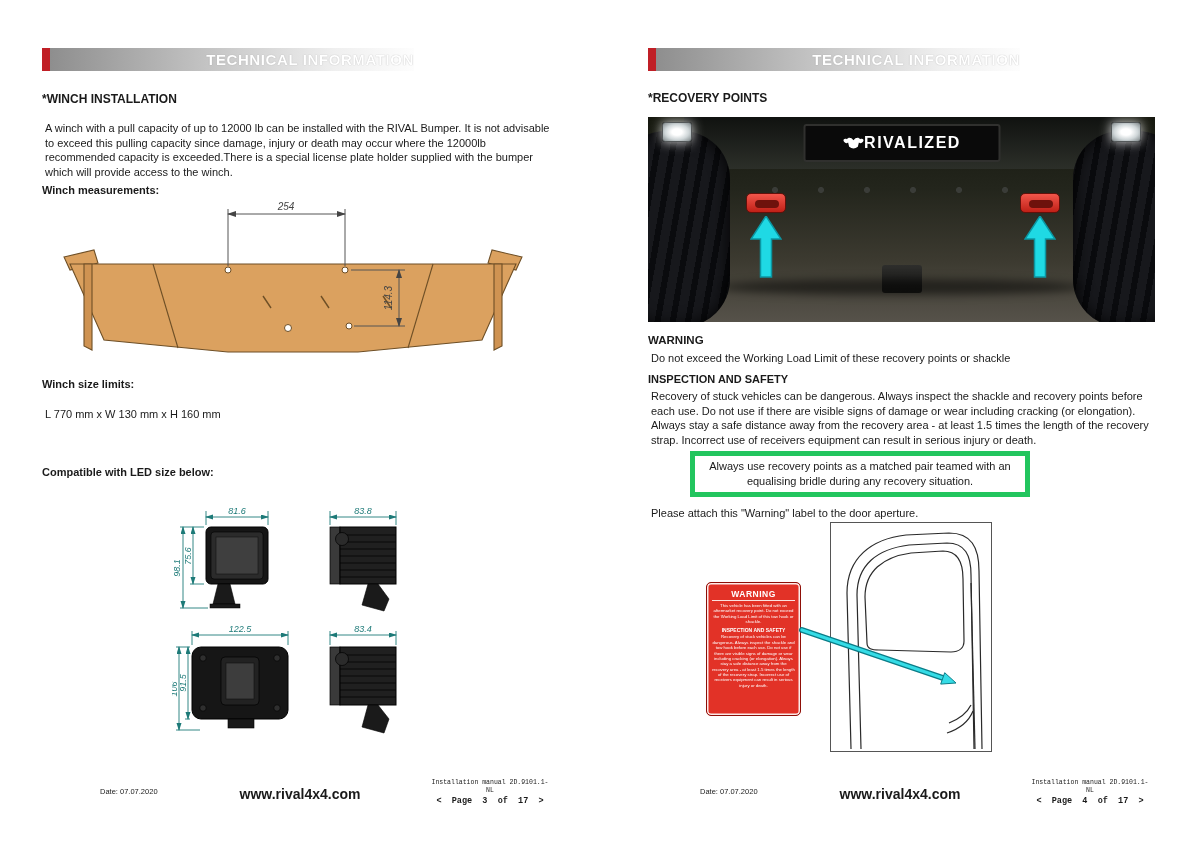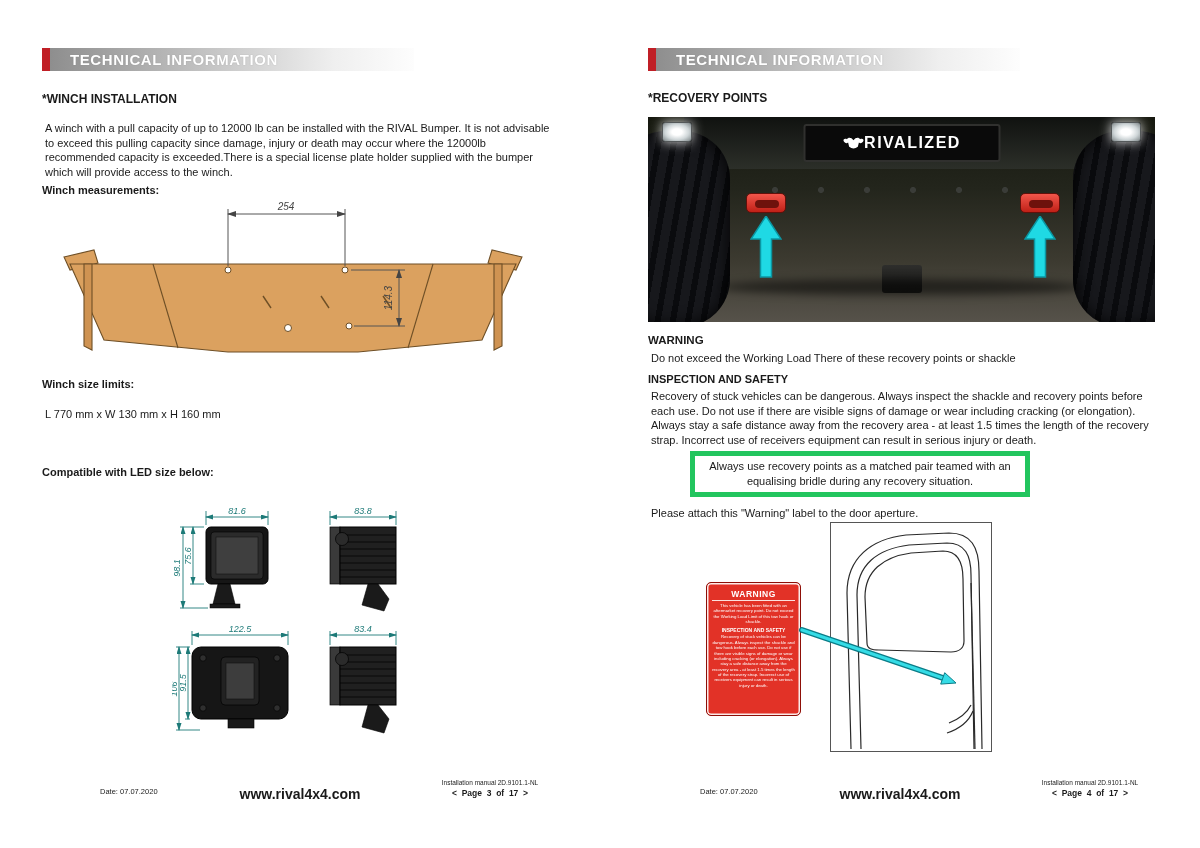--- a/index.html
+++ b/index.html
@@ -9,38 +9,38 @@
     background:#ffffff; color:#1a1a1a;
     font-family:"Liberation Sans", sans-serif;
     overflow:hidden;
   }
   .page { position:absolute; top:0; width:600px; height:848px; }
   #page-left { left:0; }
   #page-right { left:600px; }
 
   .header-bar { position:absolute; top:48px; left:42px; width:372px; height:23px; display:flex; }
   .hdr-red { width:8px; background:#c01f26; }
-  .hdr-grad { flex:1; display:flex; align-items:center; padding-left:20px;
-    background:linear-gradient(90deg,#8e8e8e,#c6c6c6 45%,#efefef 78%,#fdfdfd); }
+  .hdr-grad { flex:1; display:flex; align-items:center; padding-left:0;
+    background:linear-gradient(90deg,#8e8e8e,#c6c6c6 45%,#efefef 78%,#fdfdfd);justify-content:flex-end; }
   .hdr-text { color:#ffffff; font-weight:bold; font-size:15px; letter-spacing:.6px;
     text-shadow:0 0 1px rgba(120,120,120,.6); }
 
   .sec-title { position:absolute; font-size:12px; font-weight:bold; }
   .bold-label { position:absolute; font-size:11px; font-weight:bold; }
   .body-text { position:absolute; font-size:11px; line-height:1.32; margin:3px; }
   #page-left .sec-title, #page-left .bold-label, #page-left .body-text { left:42px; }
   #page-right .sec-title, #page-right .bold-label, #page-right .body-text { left:48px; }
 
   .dim-gray { fill:#444; font-size:10px; font-style:italic; }
   .dim-teal { fill:#1d7a78; font-size:9px; font-style:italic; }
 
   
   .footer-date { position:absolute; top:787px; left:60px; font-size:7.5px;margin-left:40px; }
   .footer-site { position:absolute; top:786px; left:225px; width:150px; text-align:center; font-size:14px; font-weight:bold; }
-  .footer-manual { position:absolute; top:779px; left:428px; width:124px; text-align:center; font-size:6.5px; line-height:1.2; }
+  .footer-manual { position:absolute; top:779px; left:428px; width:124px; text-align:center; font-size:6.5px; line-height:1.2;font-family:Liberation Mono, monospace; }
   .footer-page { font-size:8.5px; font-weight:bold; white-space:pre; margin-top:1px; }
 
   
   .photo { position:absolute; left:48px; top:117px; width:507px; height:205px;
     background:linear-gradient(#16180f,#23251c 35%,#3c3a30 70%,#56524a); overflow:hidden; }
   .photo .ground { position:absolute; bottom:0; left:0; width:100%; height:52px;
     background-image:
       radial-gradient(circle at 12% 30%, #8a8374 2px, rgba(0,0,0,0) 3px),
       radial-gradient(circle at 55% 65%, #776f60 2px, rgba(0,0,0,0) 3px),
       radial-gradient(circle at 85% 35%, #93双8c7c 2px, rgba(0,0,0,0) 3px),
@@ -308,21 +308,21 @@
     <svg class="up-arrow left" viewBox="0 0 32 62">
       <polygon points="16,0 31,23 21.5,23 21.5,61 10.5,61 10.5,23 1,23" fill="#1fd9e4" stroke="#0b96a2" stroke-width="1.5"></polygon>
     </svg>
     <svg class="up-arrow right" viewBox="0 0 32 62">
       <polygon points="16,0 31,23 21.5,23 21.5,61 10.5,61 10.5,23 1,23" fill="#1fd9e4" stroke="#0b96a2" stroke-width="1.5"></polygon>
     </svg>
     <div class="ground"></div>
   </div>
 
   <div class="bold-label" style="top:334px; font-size:11.5px">WARNING</div>
-  <div class="body-text" style="top:348px; width:512px">Do not exceed the Working Load There of these recovery points or shackle</div>
+  <div class="body-text" style="top:348px; width:512px">Do not exceed the Working Load Limit of these recovery points or shackle</div>
 
   <div class="bold-label" style="top:373px">INSPECTION AND SAFETY</div>
   <p class="body-text" style="top:386px; width:512px">Recovery of stuck vehicles can be dangerous. Always inspect the shackle and recovery points before each use. Do not use if there are visible signs of damage or wear including cracking (or elongation). Always stay a safe distance away from the recovery area - at least 1.5 times the length of the recovery strap. Incorrect use of receivers equipment can result in serious injury or death.</p>
 
   <div class="boxed-note">Always use recovery points as a matched pair teamed with an equalising bridle during any recovery situation.</div>
 
   <div class="body-text" style="top:503px">Please attach this "Warning" label to the door aperture.</div>
 
   <div class="door-illust">
     <div class="door-frame">

